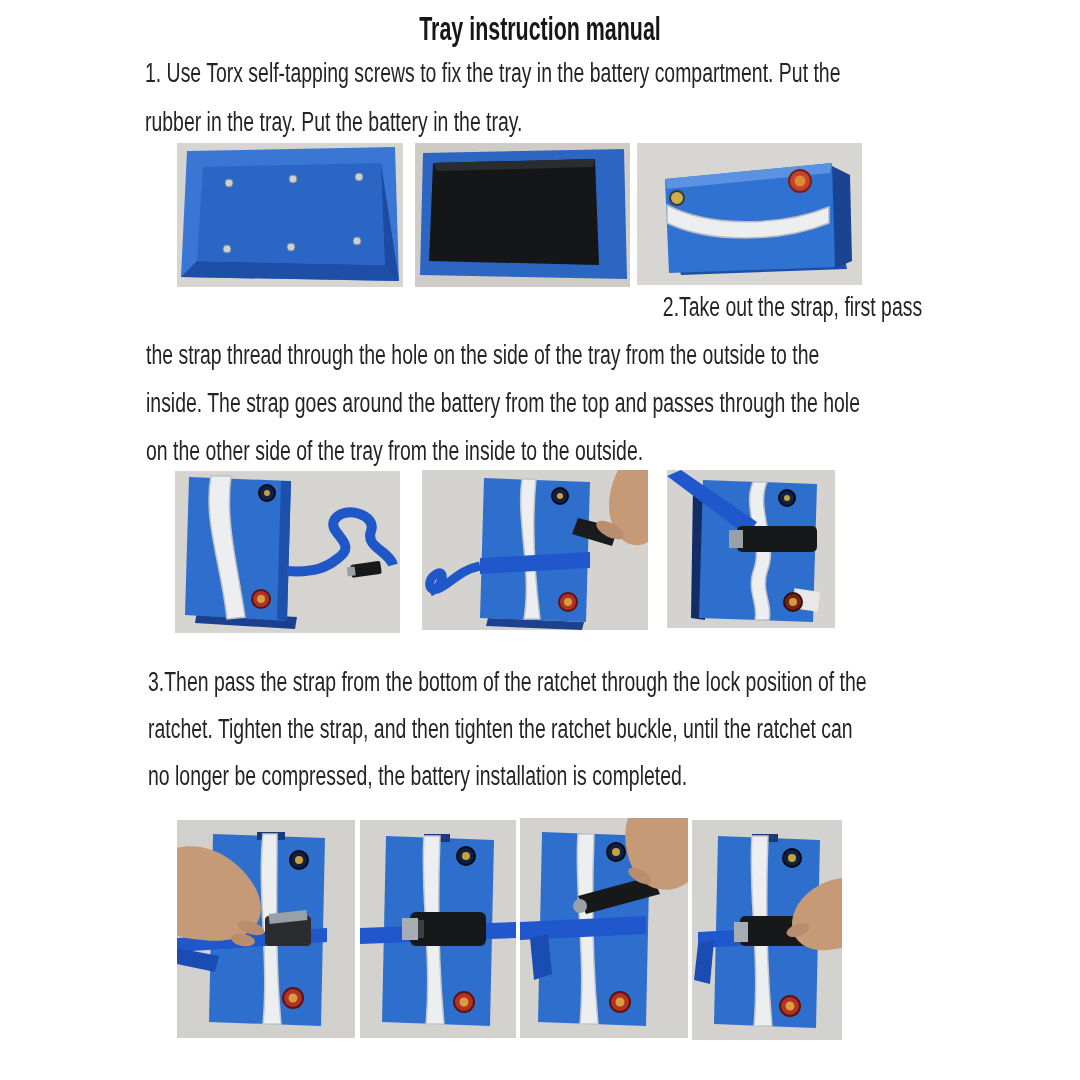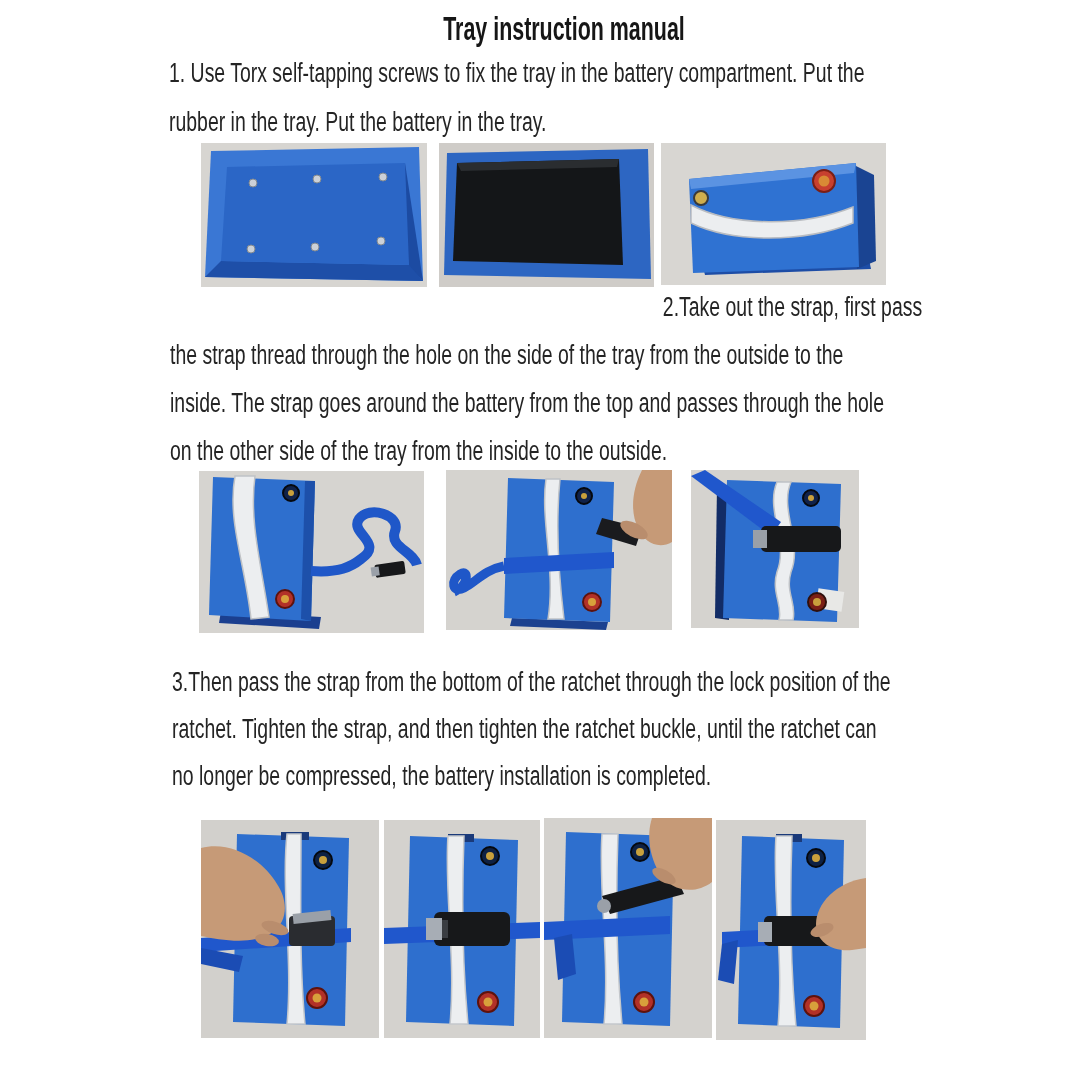--- a/index.html
+++ b/index.html
@@ -1,20 +1,20 @@
 <!DOCTYPE html>
 <html><head>
 <meta charset="utf-8">
 <style>
   html,body{margin:0;padding:0;}
   body{
     width:1080px;height:1080px;position:relative;background:#ffffff;
     font-family:"Liberation Sans", sans-serif;color:#222;overflow:hidden;
   }
-  .page{position:absolute;inset:0;margin-left:24px;}
+  .page{position:absolute;inset:0;}
   .title{
     position:absolute;top:9px;left:0;width:1080px;text-align:center;
     font-size:34px;font-weight:700;color:#161616;
     transform:scaleX(0.63);transform-origin:50% 0;white-space:nowrap;
   }
   .tl{
     position:absolute;white-space:nowrap;font-size:27px;color:#242424;
     transform:scaleX(0.72);transform-origin:0 0;letter-spacing:0;
   }
   .tl.right{transform-origin:100% 0;}

